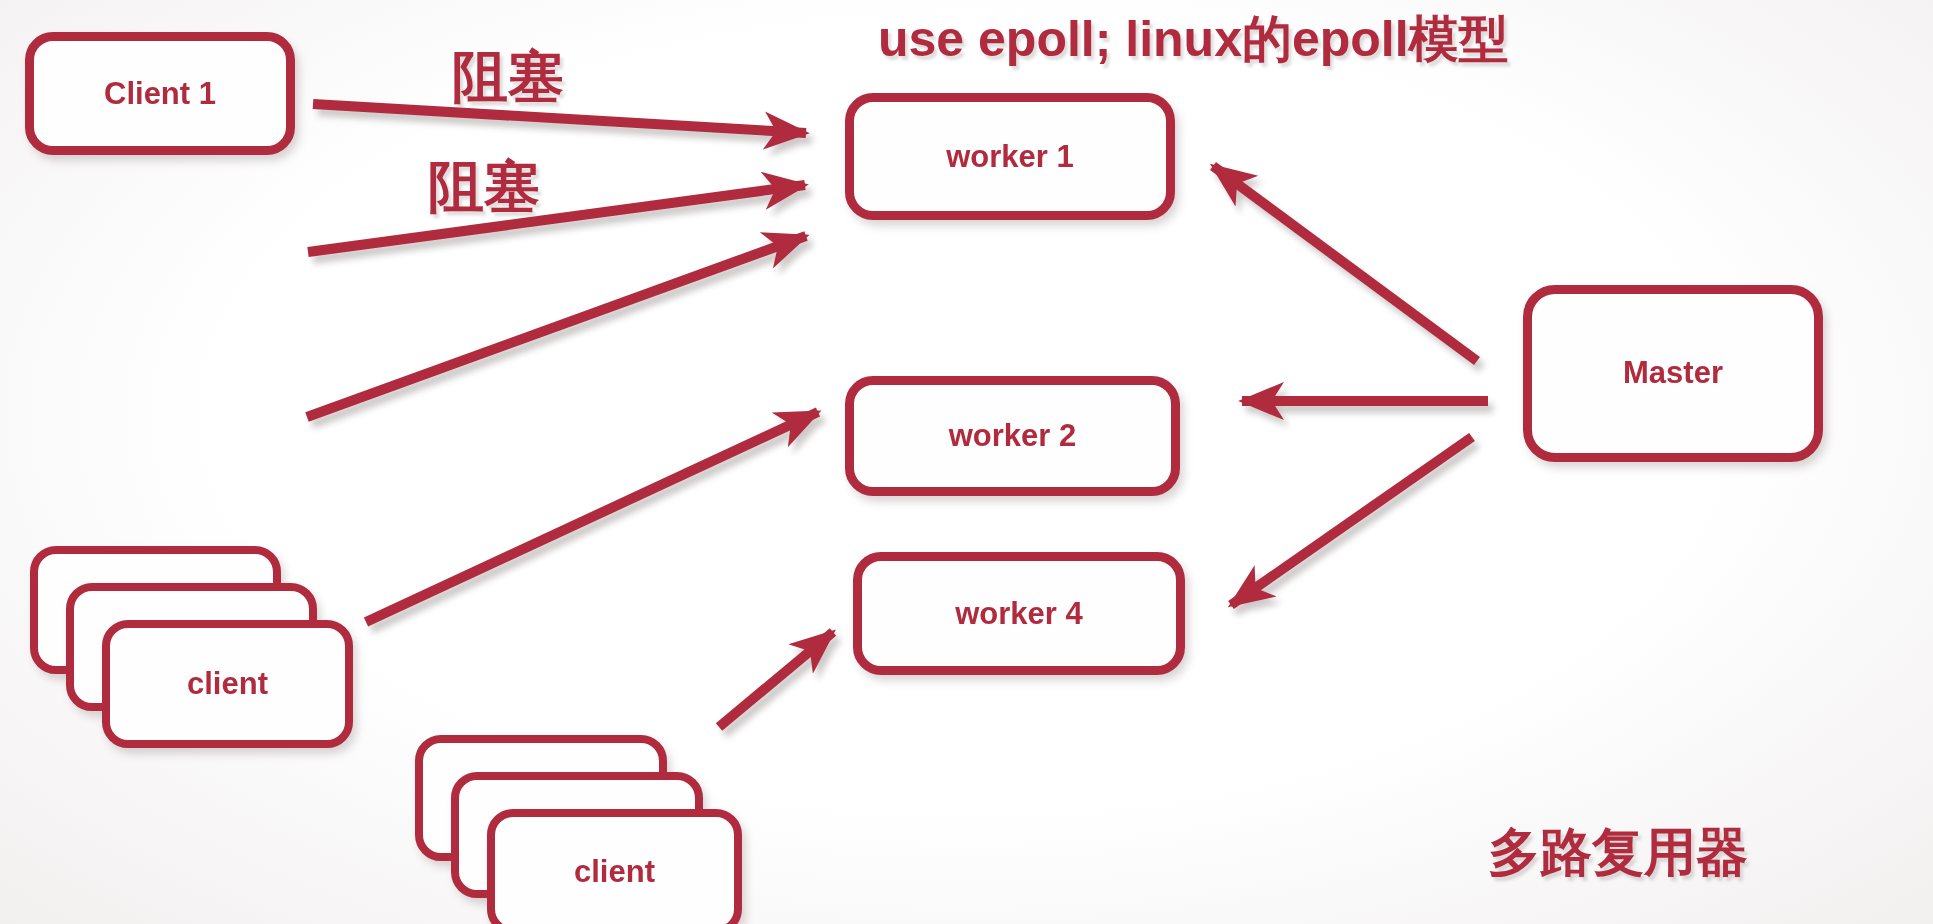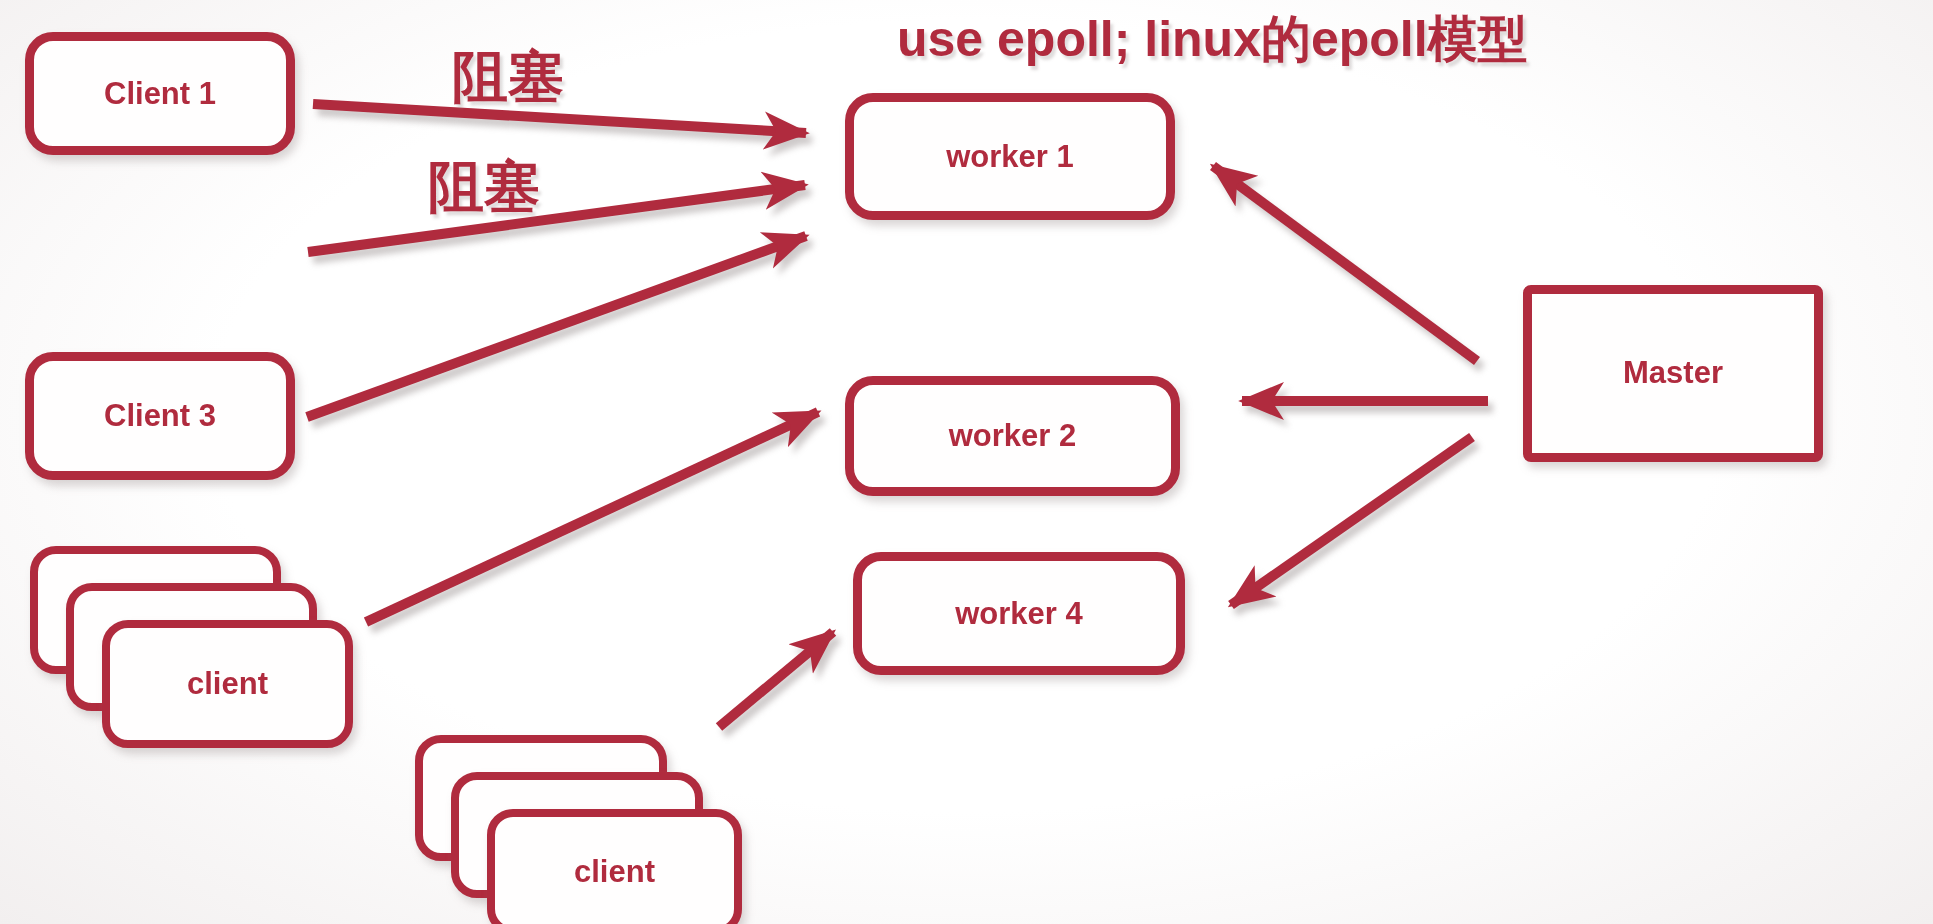--- a/index.html
+++ b/index.html
@@ -47,21 +47,21 @@
   }
   .stack-box { border-width: 8px; border-radius: 26px; margin-top: 28px; }
   .master-lines { text-align: center; line-height: 1.25; }
   .float-label {
     position: absolute;
     font-weight: 700;
     color: var(--accent);
     white-space: nowrap;
     text-shadow: 3px 4px 3px rgba(150, 138, 138, 0.3);
   }
-  .title { font-size: 50px; margin-left: 19px; }
+  .title { font-size: 50px; }
   .blocking { font-size: 56px; }
   .multiplexer { font-size: 52px; }
 </style>
 </head>
 <body>
 
 <div class="canvas">
 
   <svg class="arrow-layer" viewBox="0 0 1933 924" xmlns="http://www.w3.org/2000/svg">
     <defs>
@@ -76,26 +76,24 @@
     <line class="arrow" x1="719" y1="727" x2="833" y2="632" marker-end="url(#head)"></line>
     <line class="arrow" x1="1477" y1="361" x2="1213" y2="166" marker-end="url(#head)"></line>
     <line class="arrow" x1="1488" y1="401" x2="1242" y2="401" marker-end="url(#head)"></line>
     <line class="arrow" x1="1472" y1="437" x2="1231" y2="605" marker-end="url(#head)"></line>
   </svg>
 
   <div class="float-label title" style="left: 878px; top: 6px;">use epoll; linux的epoll模型</div>
 
   <div class="float-label blocking" style="left: 452px; top: 40px;">阻塞</div>
   <div class="float-label blocking" style="left: 428px; top: 150px;">阻塞</div>
+  <div class="float-label multiplexer" style="left: 1488px; top: 818px;">多路复用器</div>
 
   <div class="box" style="left: 25px; top: 32px; width: 270px; height: 123px;">
     <span>Client 1</span>
-  </div>
-  <div class="box" style="left: 25px; top: 352px; width: 270px; height: 128px;">
-    <span>Client 3</span>
   </div>
 
   <div class="box stack-box" style="left: 30px; top: 518px; width: 251px; height: 128px;"></div>
   <div class="box stack-box" style="left: 66px; top: 555px; width: 251px; height: 128px;"></div>
   <div class="box stack-box" style="left: 102px; top: 592px; width: 251px; height: 128px;">
     <span>client</span>
   </div>
 
   <div class="box stack-box" style="left: 415px; top: 707px; width: 252px; height: 126px;"></div>
   <div class="box stack-box" style="left: 451px; top: 744px; width: 252px; height: 126px;"></div>
@@ -106,19 +104,19 @@
   <div class="box" style="left: 845px; top: 93px; width: 330px; height: 127px;">
     <span>worker 1</span>
   </div>
   <div class="box" style="left: 845px; top: 340px; width: 335px; height: 120px; margin-top: 36px;">
     <span>worker 2</span>
   </div>
   <div class="box" style="left: 853px; top: 552px; width: 332px; height: 123px;">
     <span>worker 4</span>
   </div>
 
-  <div class="box" style="left: 1523px; top: 285px; width: 300px; height: 177px; border-radius: 8px;">
+  <div class="box" style="left: 1523px; top: 285px; width: 300px; height: 177px; border-radius: 32px;">
     <div class="master-lines">
       <div>Master</div>
     </div>
   </div>
 
 </div>
 
 </body></html>

